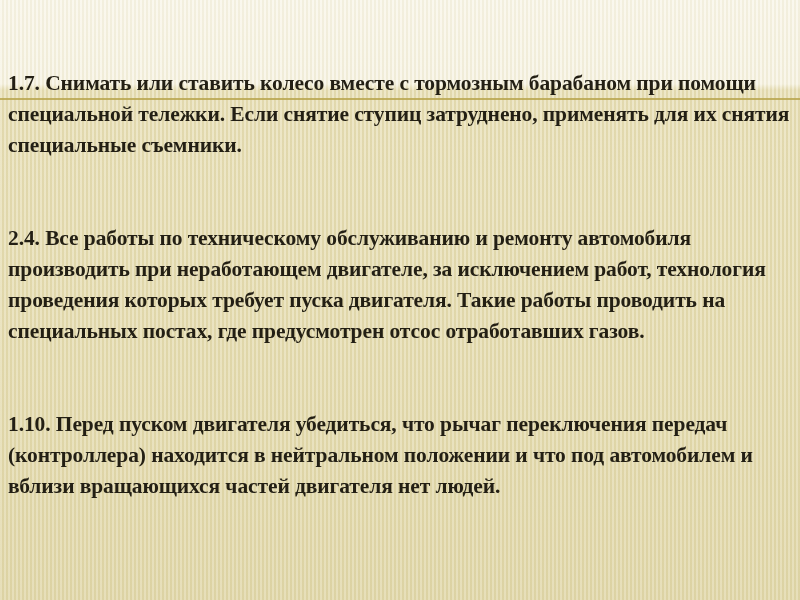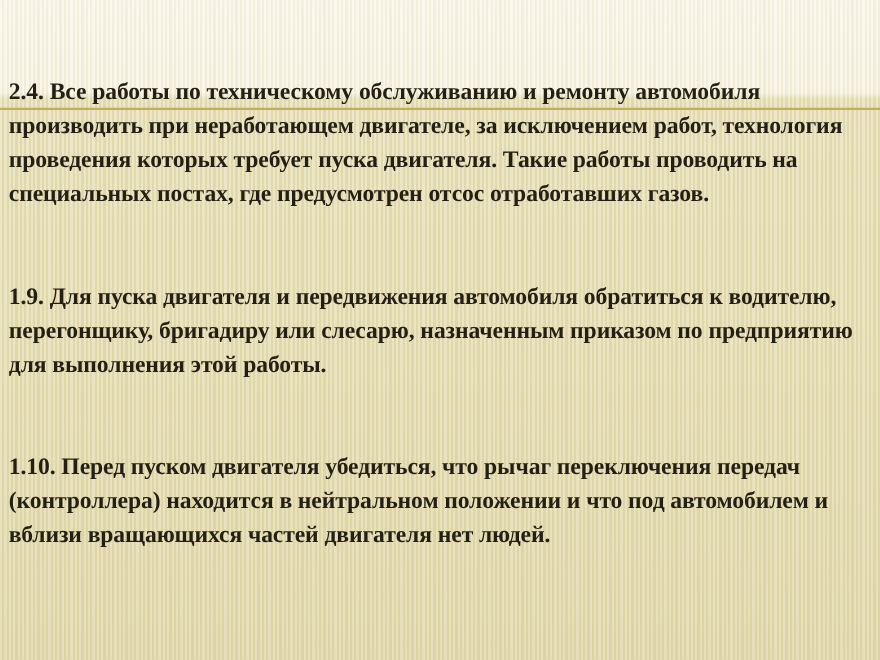--- a/index.html
+++ b/index.html
@@ -59,19 +59,19 @@
   }
 </style>
 </head>
 <body>
 
 <div class="slide">
 
   <div class="divider-line"></div>
 
   <div class="body-text">
+    <p class="para">1.7. Снимать или ставить колесо вместе с тормозным барабаном при помощи специальной тележки. Если снятие ступиц затруднено, применять для их снятия специальные съемники.</p>
     <p class="para">2.4. Все работы по техническому обслуживанию и ремонту автомобиля производить при неработающем двигателе, за исключением работ, технология проведения которых требует пуска двигателя. Такие работы проводить на специальных постах, где предусмотрен отсос отработавших газов.</p>
-    <p class="para">1.9. Для пуска двигателя и передвижения автомобиля обратиться к водителю, перегонщику, бригадиру или слесарю, назначенным приказом по предприятию для выполнения этой работы.</p>
     <p class="para">1.10. Перед пуском двигателя убедиться, что рычаг переключения передач (контроллера) находится в нейтральном положении и что под автомобилем и вблизи вращающихся частей двигателя нет людей.</p>
     
   </div>
 
 </div>
 
 </body></html>

